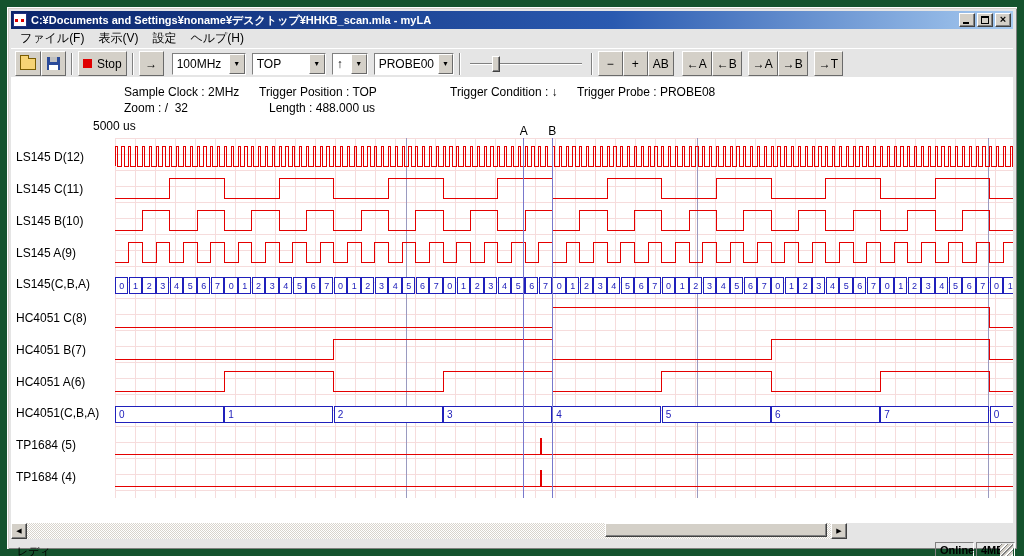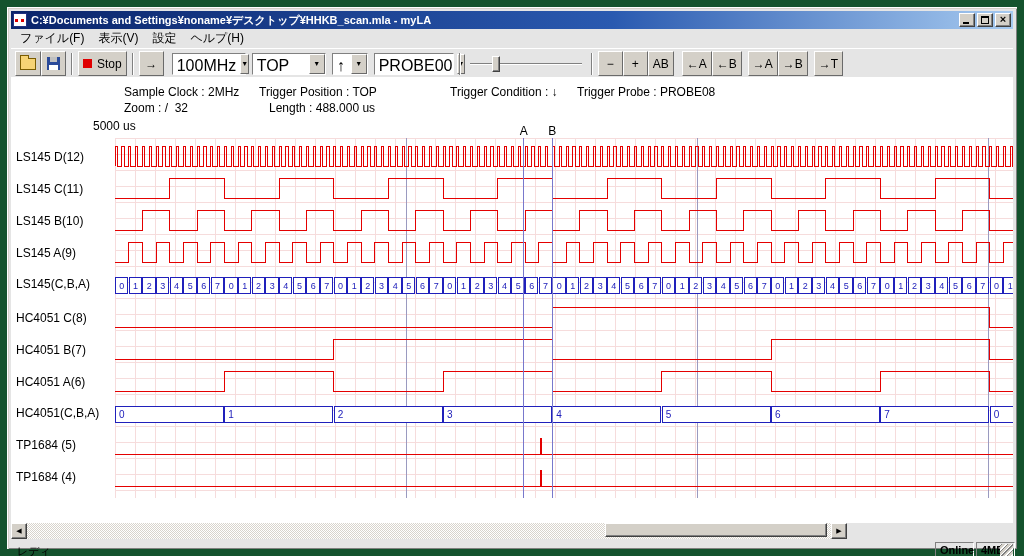--- a/index.html
+++ b/index.html
@@ -46,21 +46,21 @@
   .icon-folder::before { content:""; position:absolute; left:-1px; top:-4px; width:7px;
     height:3px; background:#f6d374; border:1px solid #7a5c00; border-bottom:none; }
   .icon-floppy { width:13px; height:13px; background:#2a4a9a; position:relative; }
   .icon-floppy::before { content:""; position:absolute; left:3px; top:0; width:7px; height:5px;
     background:#c0c0c0; }
   .icon-floppy::after { content:""; position:absolute; left:2px; bottom:0; width:9px; height:5px;
     background:#fff; }
   .icon-stop { width:9px; height:9px; background:#e00000; margin-right:5px; }
   .combo { display:flex; height:22px; border:1px solid; border-color:#808080 #fff #fff #808080;
     background:#fff; align-items:stretch; }
-  .combo-text { font-size:16px; padding:3px 4px 0 4px; white-space:nowrap; }
+  .combo-text { font-size:12px; padding:3px 4px 0 4px; white-space:nowrap; }
   .combo-btn { width:16px; background:#d4d0c8; border:1px solid;
     border-color:#fff #6a6a6a #6a6a6a #fff; font-size:7px; display:flex; align-items:center;
     justify-content:center; margin-left:auto; }
   .slider { width:112px; height:22px; position:relative; margin:0 4px; }
   .slider-track { position:absolute; left:0; right:0; top:10px; height:2px;
     border-top:1px solid #808080; border-bottom:1px solid #fff; }
   .slider-handle { position:absolute; left:22px; top:3px; width:8px; height:16px;
     background:#d4d0c8; border:1px solid; border-color:#fff #404040 #404040 #fff;
     box-shadow: inset -1px -1px 0 #808080; }
 

